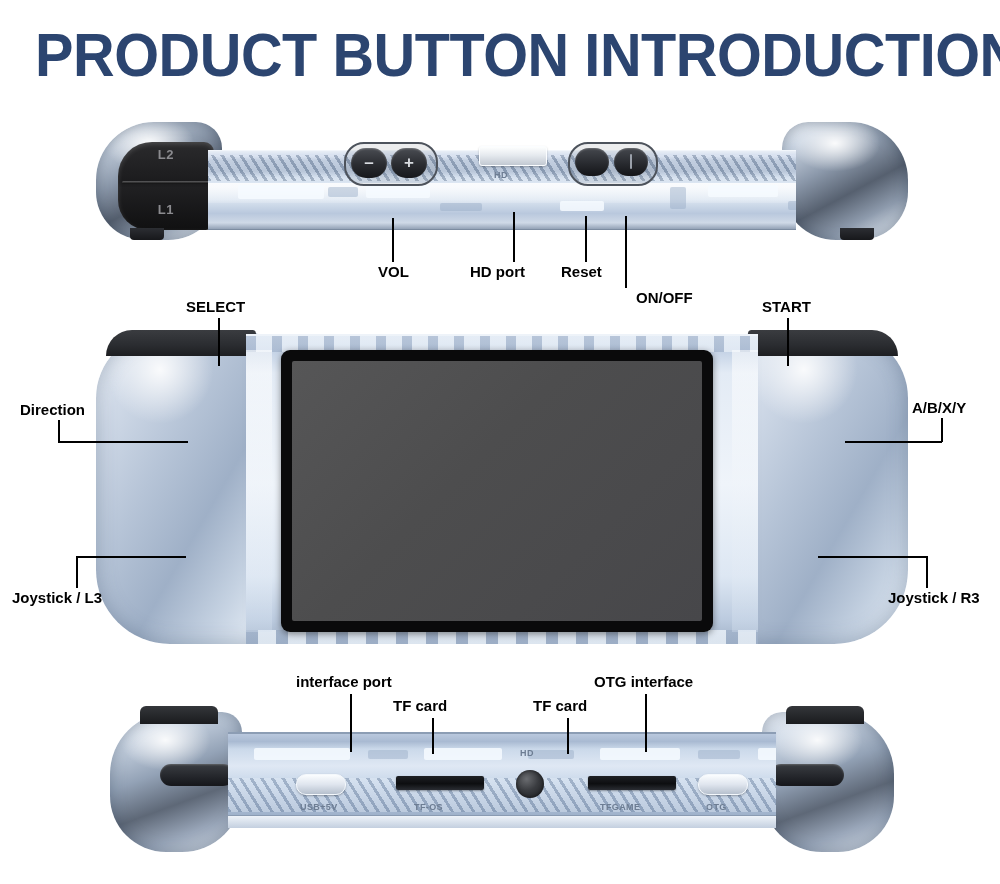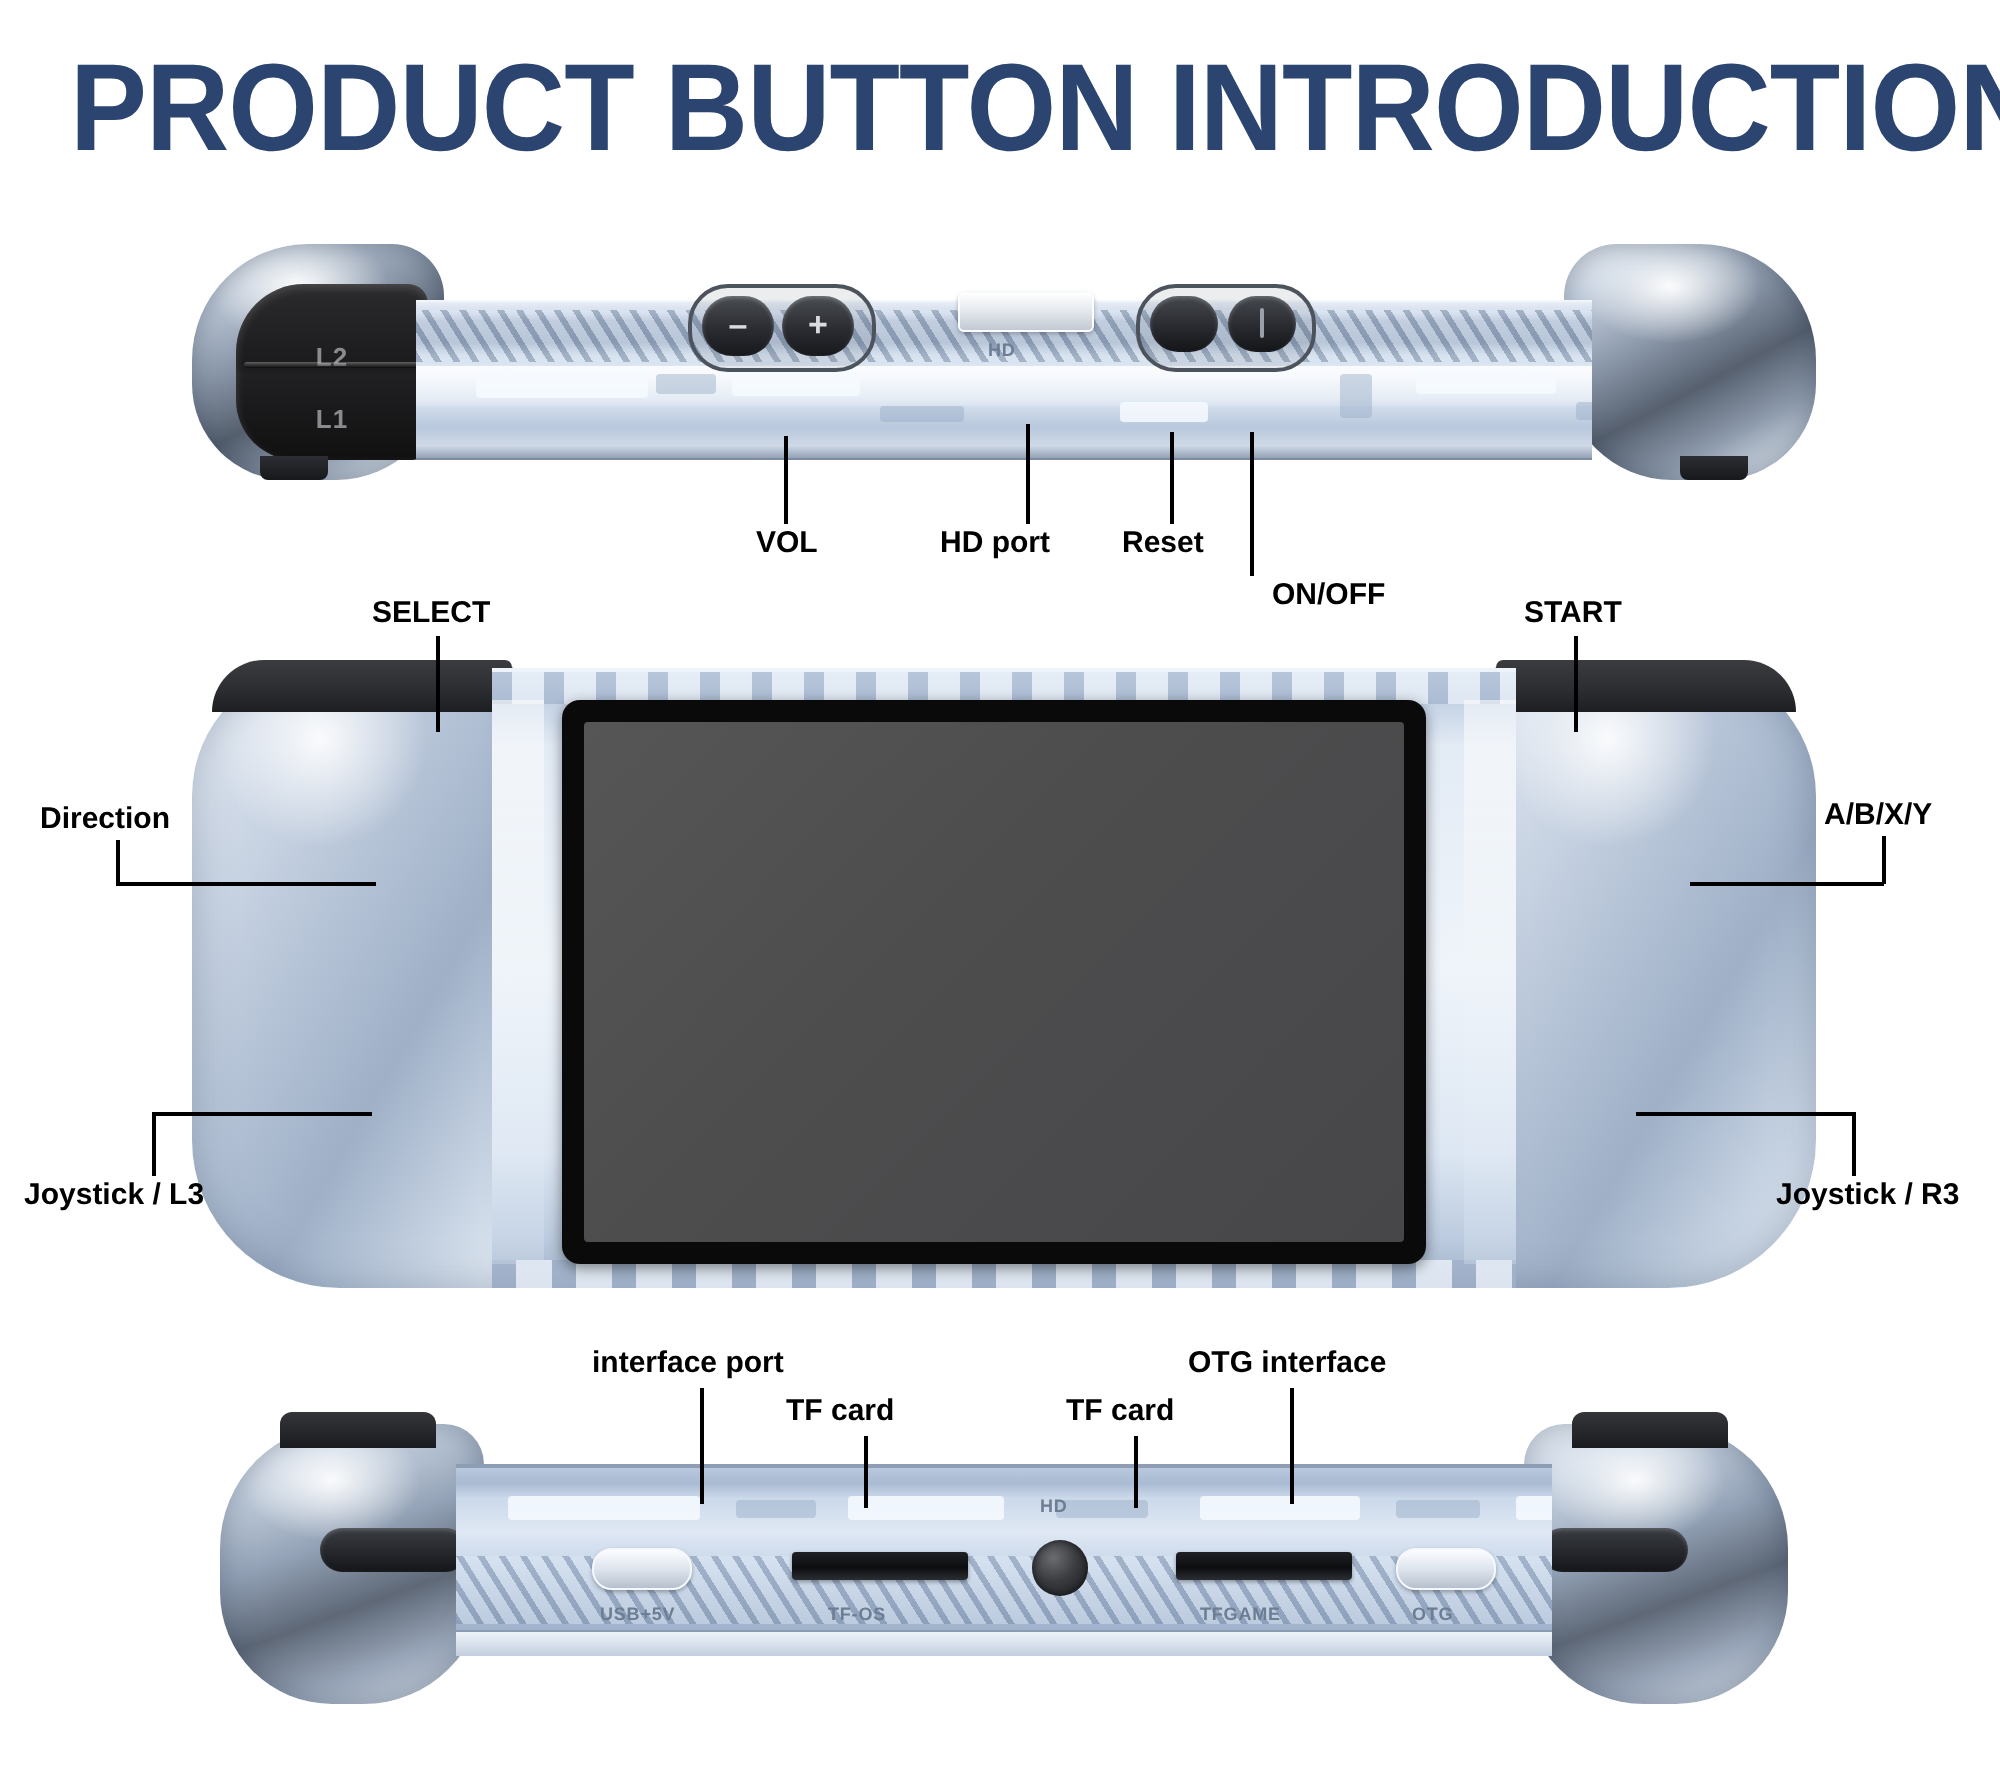--- a/index.html
+++ b/index.html
@@ -269,21 +269,21 @@
 <body>
 
 <div id="stage">
 
   <div class="title" style="color: rgb(44, 69, 112);">PRODUCT BUTTON INTRODUCTION</div>
 
   <div id="topview">
 
     <div class="grip" id="gripL"></div>
     <div class="trigpad" id="trigL">
-      <div class="trigtxt" style="top:29px">L2</div>
+      <div class="trigtxt" style="top:5px">L2</div>
       <div class="trigsplit"></div>
       <div class="trigtxt" style="top:60px">L1</div>
     </div>
     <div class="cliptab" style="left:34px;top:106px"></div>
 
     <div class="grip" id="gripR"></div>
     <div class="cliptab" style="right:34px;top:106px"></div>
 
     <div class="topbody">
       <div class="hatch"></div>

